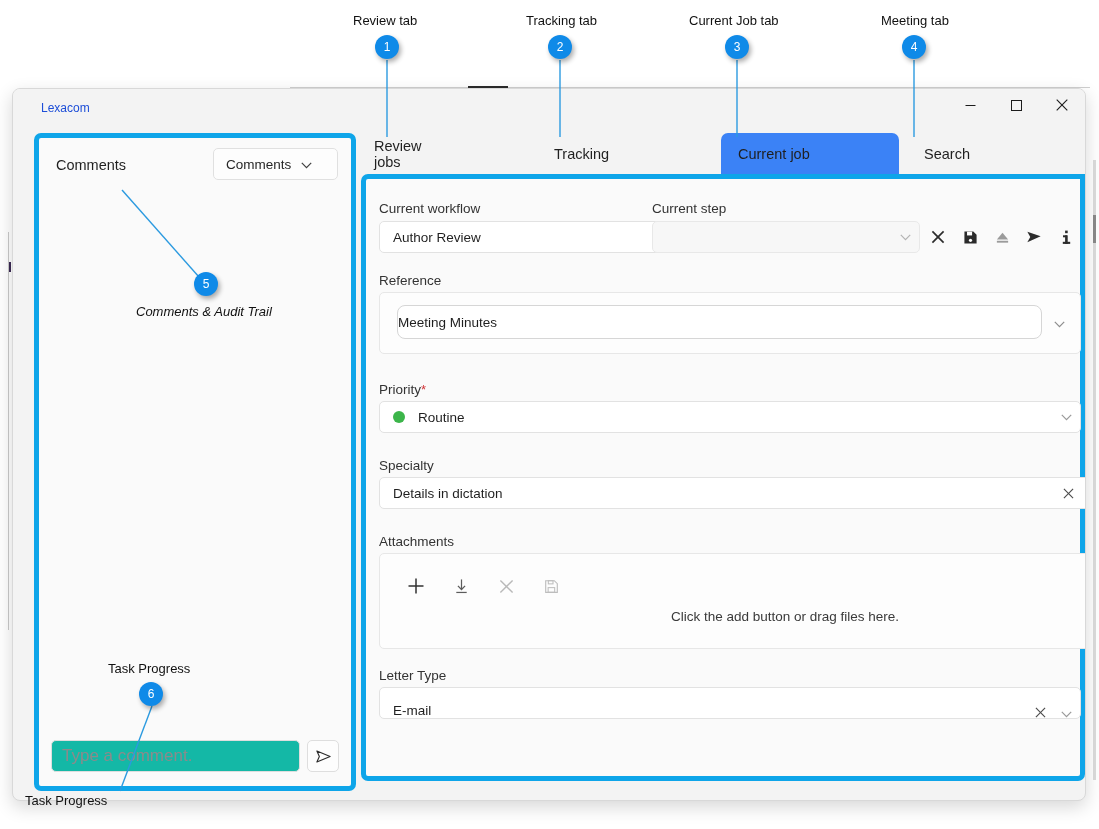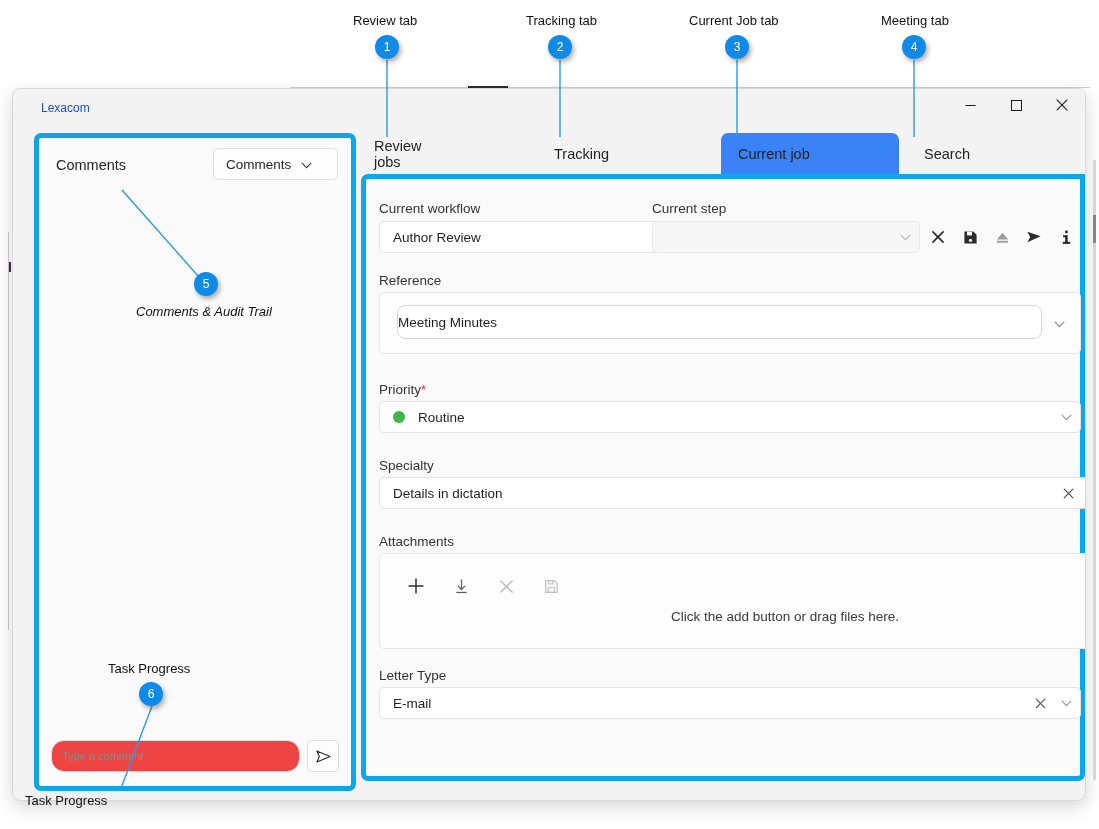--- a/index.html
+++ b/index.html
@@ -136,25 +136,25 @@
     width: 288px;
     display: flex;
     align-items: center;
     gap: 7px;
   }
   #comment-input {
     flex: 1;
     height: 32px;
     box-sizing: border-box;
     padding: 0 10px;
-    background: #ef4444;
+    background: #14b8a6;
     border: 1px solid #dedede;
-    border-radius: 13px;
+    border-radius: 5px;
     font-family: "Liberation Sans", sans-serif;
-    font-size: 11px;
+    font-size: 17px;
     color: #1f1f1f;
     outline: none;
   }
   #comment-input::placeholder { color: #8b8b8b; }
   #comment-send {
     width: 32px; height: 32px;
     background: #fdfdfd;
     border: 1px solid #dedede;
     border-radius: 5px;
     display: flex;
@@ -331,21 +331,21 @@
   #attach-hint {
     position: absolute;
     left: 0; right: 0; top: 55px;
     text-align: center;
     font-size: 13.5px;
     color: #3a3a3a;
   }
 
   
   #lbl-letter { left: 13px; top: 489px; }
-  #sel-letter { left: 13px; top: 508px; width: 702px; height: 32px; }
+  #sel-letter { left: 13px; top: 508px; width: 702px; height: 32px; align-items: flex-end; }
 
   
   .callout-label {
     position: absolute;
     font-size: 13px;
     color: #111111;
     white-space: nowrap;
   }
   .callout-badge {
     position: absolute;

